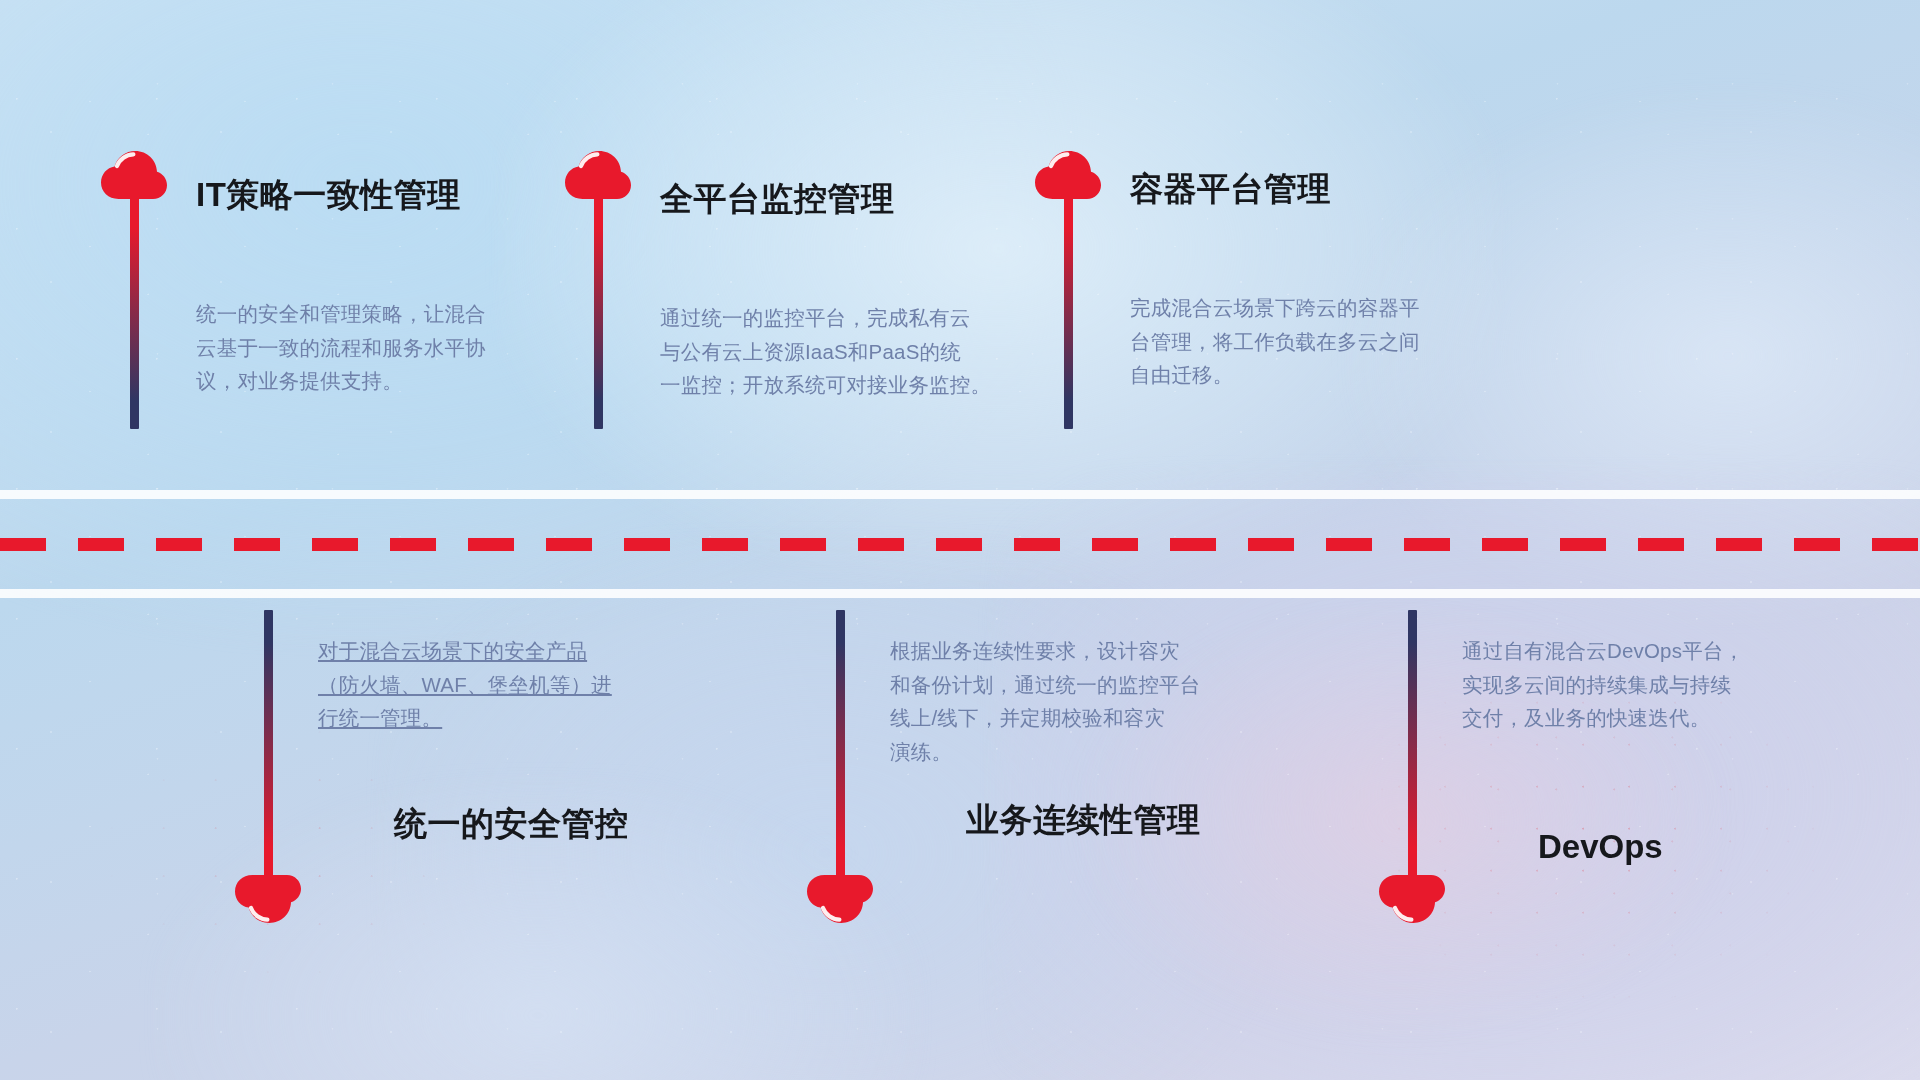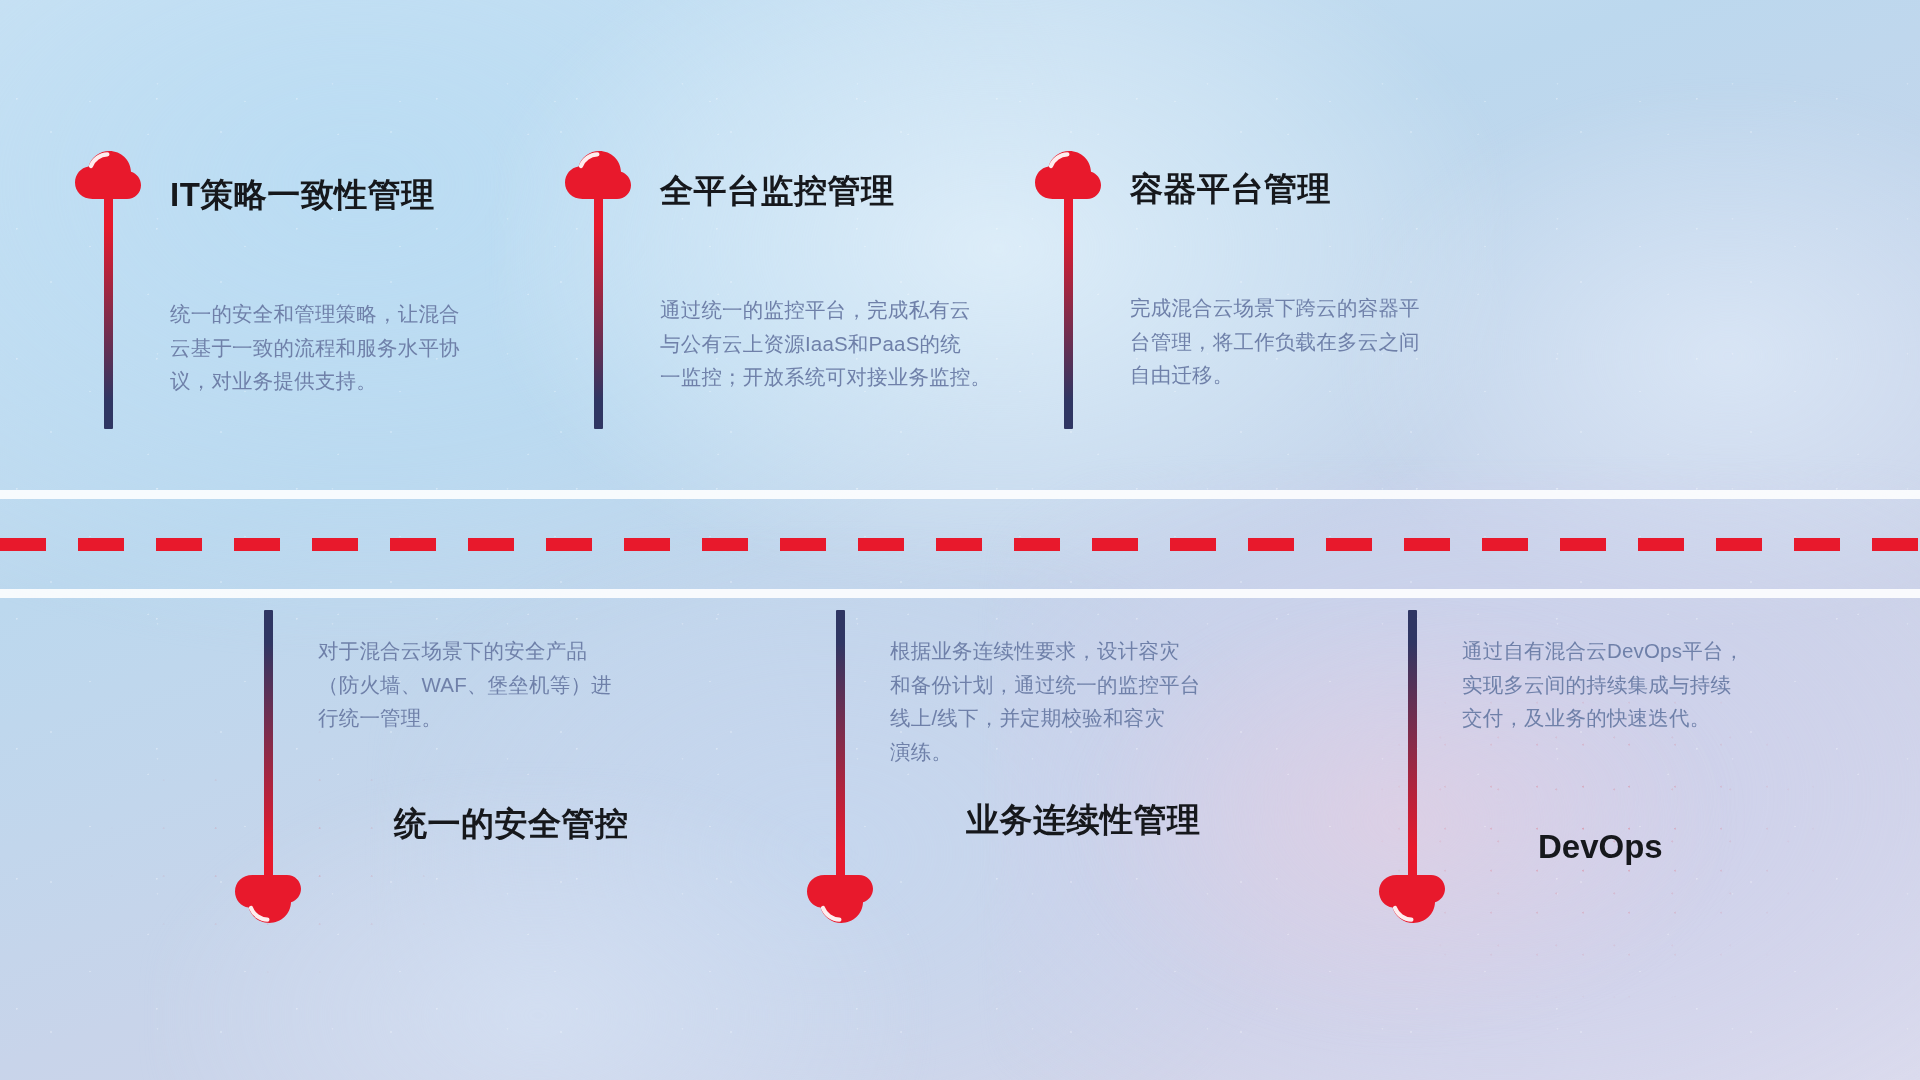--- a/index.html
+++ b/index.html
@@ -221,21 +221,21 @@
   <div class="bg-speckle"></div>
   <div class="bg-speckle-red"></div>
   <div class="bg-speckle-red2"></div>
 
   <div class="band top"></div>
   <div class="band bottom"></div>
   <div class="dash-rail">
     <div class="dash-fill" style="background-image: repeating-linear-gradient(to right, rgb(232, 25, 44) 0px, rgb(232, 25, 44) 46px, transparent 46px, transparent 78px);"></div>
   </div>
 
-  <div class="col col-top" id="top-0" style="left:88px;justify-content:flex-end;">
+  <div class="col col-top" id="top-0" style="left:114px;justify-content:flex-end;">
     <div class="stem-wrap" style="left:0px;">
       <span class="cloud-icon" style="line-height: 0; margin-bottom: -6px;">
 <svg width="68" height="50" viewBox="0 0 68 50" fill="none" xmlns="http://www.w3.org/2000/svg">
   <path d="M18.5 49 C8.3 49 1 41.9 1 32.6 C1 24.3 6.8 17.6 14.6 16.5
            C17.3 7.0 25.6 1 35.3 1 C47.2 1 56.6 10.1 57.0 21.7
            C63.0 23.5 67 28.9 67 35.2 C67 42.9 60.7 49 53.0 49 Z" fill="#e8192c"></path>
   <path d="M17.0 16.0 C19.6 9.2 26.0 4.6 33.4 4.4" stroke="#ffffff" stroke-width="4.2" stroke-linecap="round" fill="none" opacity="0.92"></path>
 </svg></span>
       <span class="stem stem-top" style="height:235px;"></span>
     </div>
@@ -251,21 +251,21 @@
     <div class="stem-wrap" style="left:0px;">
       <span class="cloud-icon" style="line-height: 0; margin-bottom: -6px;">
 <svg width="68" height="50" viewBox="0 0 68 50" fill="none" xmlns="http://www.w3.org/2000/svg">
   <path d="M18.5 49 C8.3 49 1 41.9 1 32.6 C1 24.3 6.8 17.6 14.6 16.5
            C17.3 7.0 25.6 1 35.3 1 C47.2 1 56.6 10.1 57.0 21.7
            C63.0 23.5 67 28.9 67 35.2 C67 42.9 60.7 49 53.0 49 Z" fill="#e8192c"></path>
   <path d="M17.0 16.0 C19.6 9.2 26.0 4.6 33.4 4.4" stroke="#ffffff" stroke-width="4.2" stroke-linecap="round" fill="none" opacity="0.92"></path>
 </svg></span>
       <span class="stem stem-top" style="height:235px;"></span>
     </div>
-    <div style="margin-left:82px; margin-top:24px;">
+    <div style="margin-left:82px; margin-top:32px;">
       <div class="title">全平台监控管理</div>
       <div class="body" style="margin-top:86px; width:450px;">通过统一的监控平台，完成私有云
 与公有云上资源IaaS和PaaS的统
 一监控；开放系统可对接业务监控。</div>
     </div>
   </div>
 
   <div class="col col-top" id="top-2" style="left:1048px;">
     <div class="stem-wrap" style="left:0px;">
       <span class="cloud-icon" style="line-height: 0; margin-bottom: -6px;">
@@ -290,21 +290,21 @@
       <span class="stem stem-bottom" style="height:270px;"></span>
       <span class="cloud-icon cloud-down" style="line-height: 0; margin-top: -6px; transform: scaleY(-1);">
 <svg width="68" height="50" viewBox="0 0 68 50" fill="none" xmlns="http://www.w3.org/2000/svg">
   <path d="M18.5 49 C8.3 49 1 41.9 1 32.6 C1 24.3 6.8 17.6 14.6 16.5
            C17.3 7.0 25.6 1 35.3 1 C47.2 1 56.6 10.1 57.0 21.7
            C63.0 23.5 67 28.9 67 35.2 C67 42.9 60.7 49 53.0 49 Z" fill="#e8192c"></path>
   <path d="M17.0 16.0 C19.6 9.2 26.0 4.6 33.4 4.4" stroke="#ffffff" stroke-width="4.2" stroke-linecap="round" fill="none" opacity="0.92"></path>
 </svg></span>
     </div>
     <div style="margin-left:70px; margin-top:24px;">
-      <div class="body" style="width:420px;">对于混合云场景下的安全产品
+      <div class="body" style="width:420px;text-decoration:underline;">对于混合云场景下的安全产品
 （防火墙、WAF、堡垒机等）进
 行统一管理。</div>
       <div class="title" style="margin-top:72px; margin-left:76px;">统一的安全管控</div>
     </div>
   </div>
 
   <div class="col col-bottom" id="bot-1" style="left:820px;">
     <div class="stem-wrap" style="left:0px;">
       <span class="stem stem-bottom" style="height:270px;"></span>
       <span class="cloud-icon cloud-down" style="line-height: 0; margin-top: -6px; transform: scaleY(-1);">

